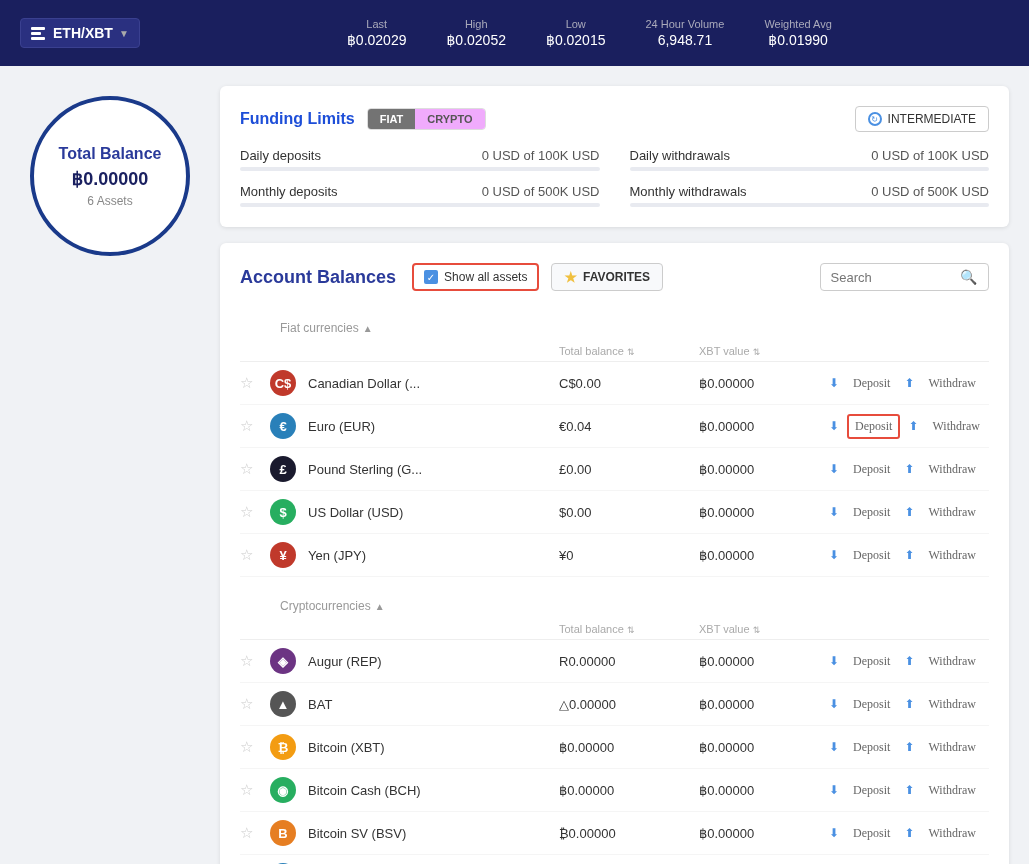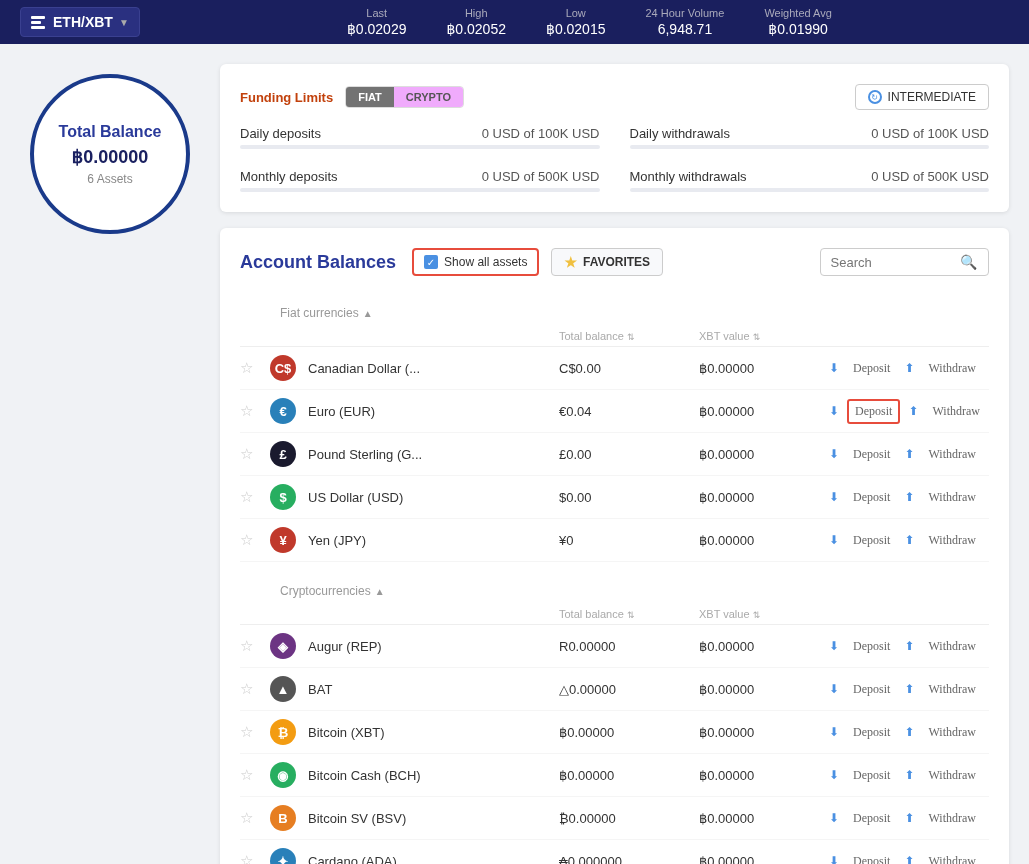--- a/index.html
+++ b/index.html
@@ -5,21 +5,21 @@
     * { box-sizing: border-box; margin: 0; padding: 0; }
     body { font-family: Arial, sans-serif; background: #f0f2f5; font-size: 13px; }
 
     
     .topbar {
       background: #1a1f5e;
       color: white;
       display: flex;
       align-items: center;
       padding: 0 20px;
-      height: 44px;
+      height: 66px;
     }
     .pair-selector {
       display: flex;
       align-items: center;
       background: #2a3080;
       border: 1px solid #3a4090;
       border-radius: 4px;
       padding: 6px 10px;
       cursor: pointer;
       margin-right: 30px;
@@ -121,23 +121,23 @@
       align-items: center;
       justify-content: space-between;
       margin-bottom: 16px;
     }
     .funding-title-row {
       display: flex;
       align-items: center;
       gap: 12px;
     }
     .funding-title {
-      font-size: 13px;
+      font-size: 16px;
       font-weight: bold;
-      color: #c2410c;
+      color: #1d4ed8;
     }
     .tab-group {
       display: flex;
       border-radius: 4px;
       overflow: hidden;
       border: 1px solid #ddd;
     }
     .tab-btn {
       padding: 4px 12px;
       font-size: 11px;
@@ -171,21 +171,21 @@
       display: inline-flex;
       align-items: center;
       justify-content: center;
       font-size: 8px;
       color: #4a90e2;
     }
 
     .funding-grid {
       display: grid;
       grid-template-columns: 1fr 1fr;
-      gap: 20px 30px;
+      gap: 13px 30px;
     }
     .funding-row {
       display: flex;
       justify-content: space-between;
       align-items: center;
     }
     .funding-row-label { color: #333; font-size: 13px; }
     .funding-row-value { color: #555; font-size: 13px; font-weight: 500; }
     .funding-progress {
       height: 4px;

